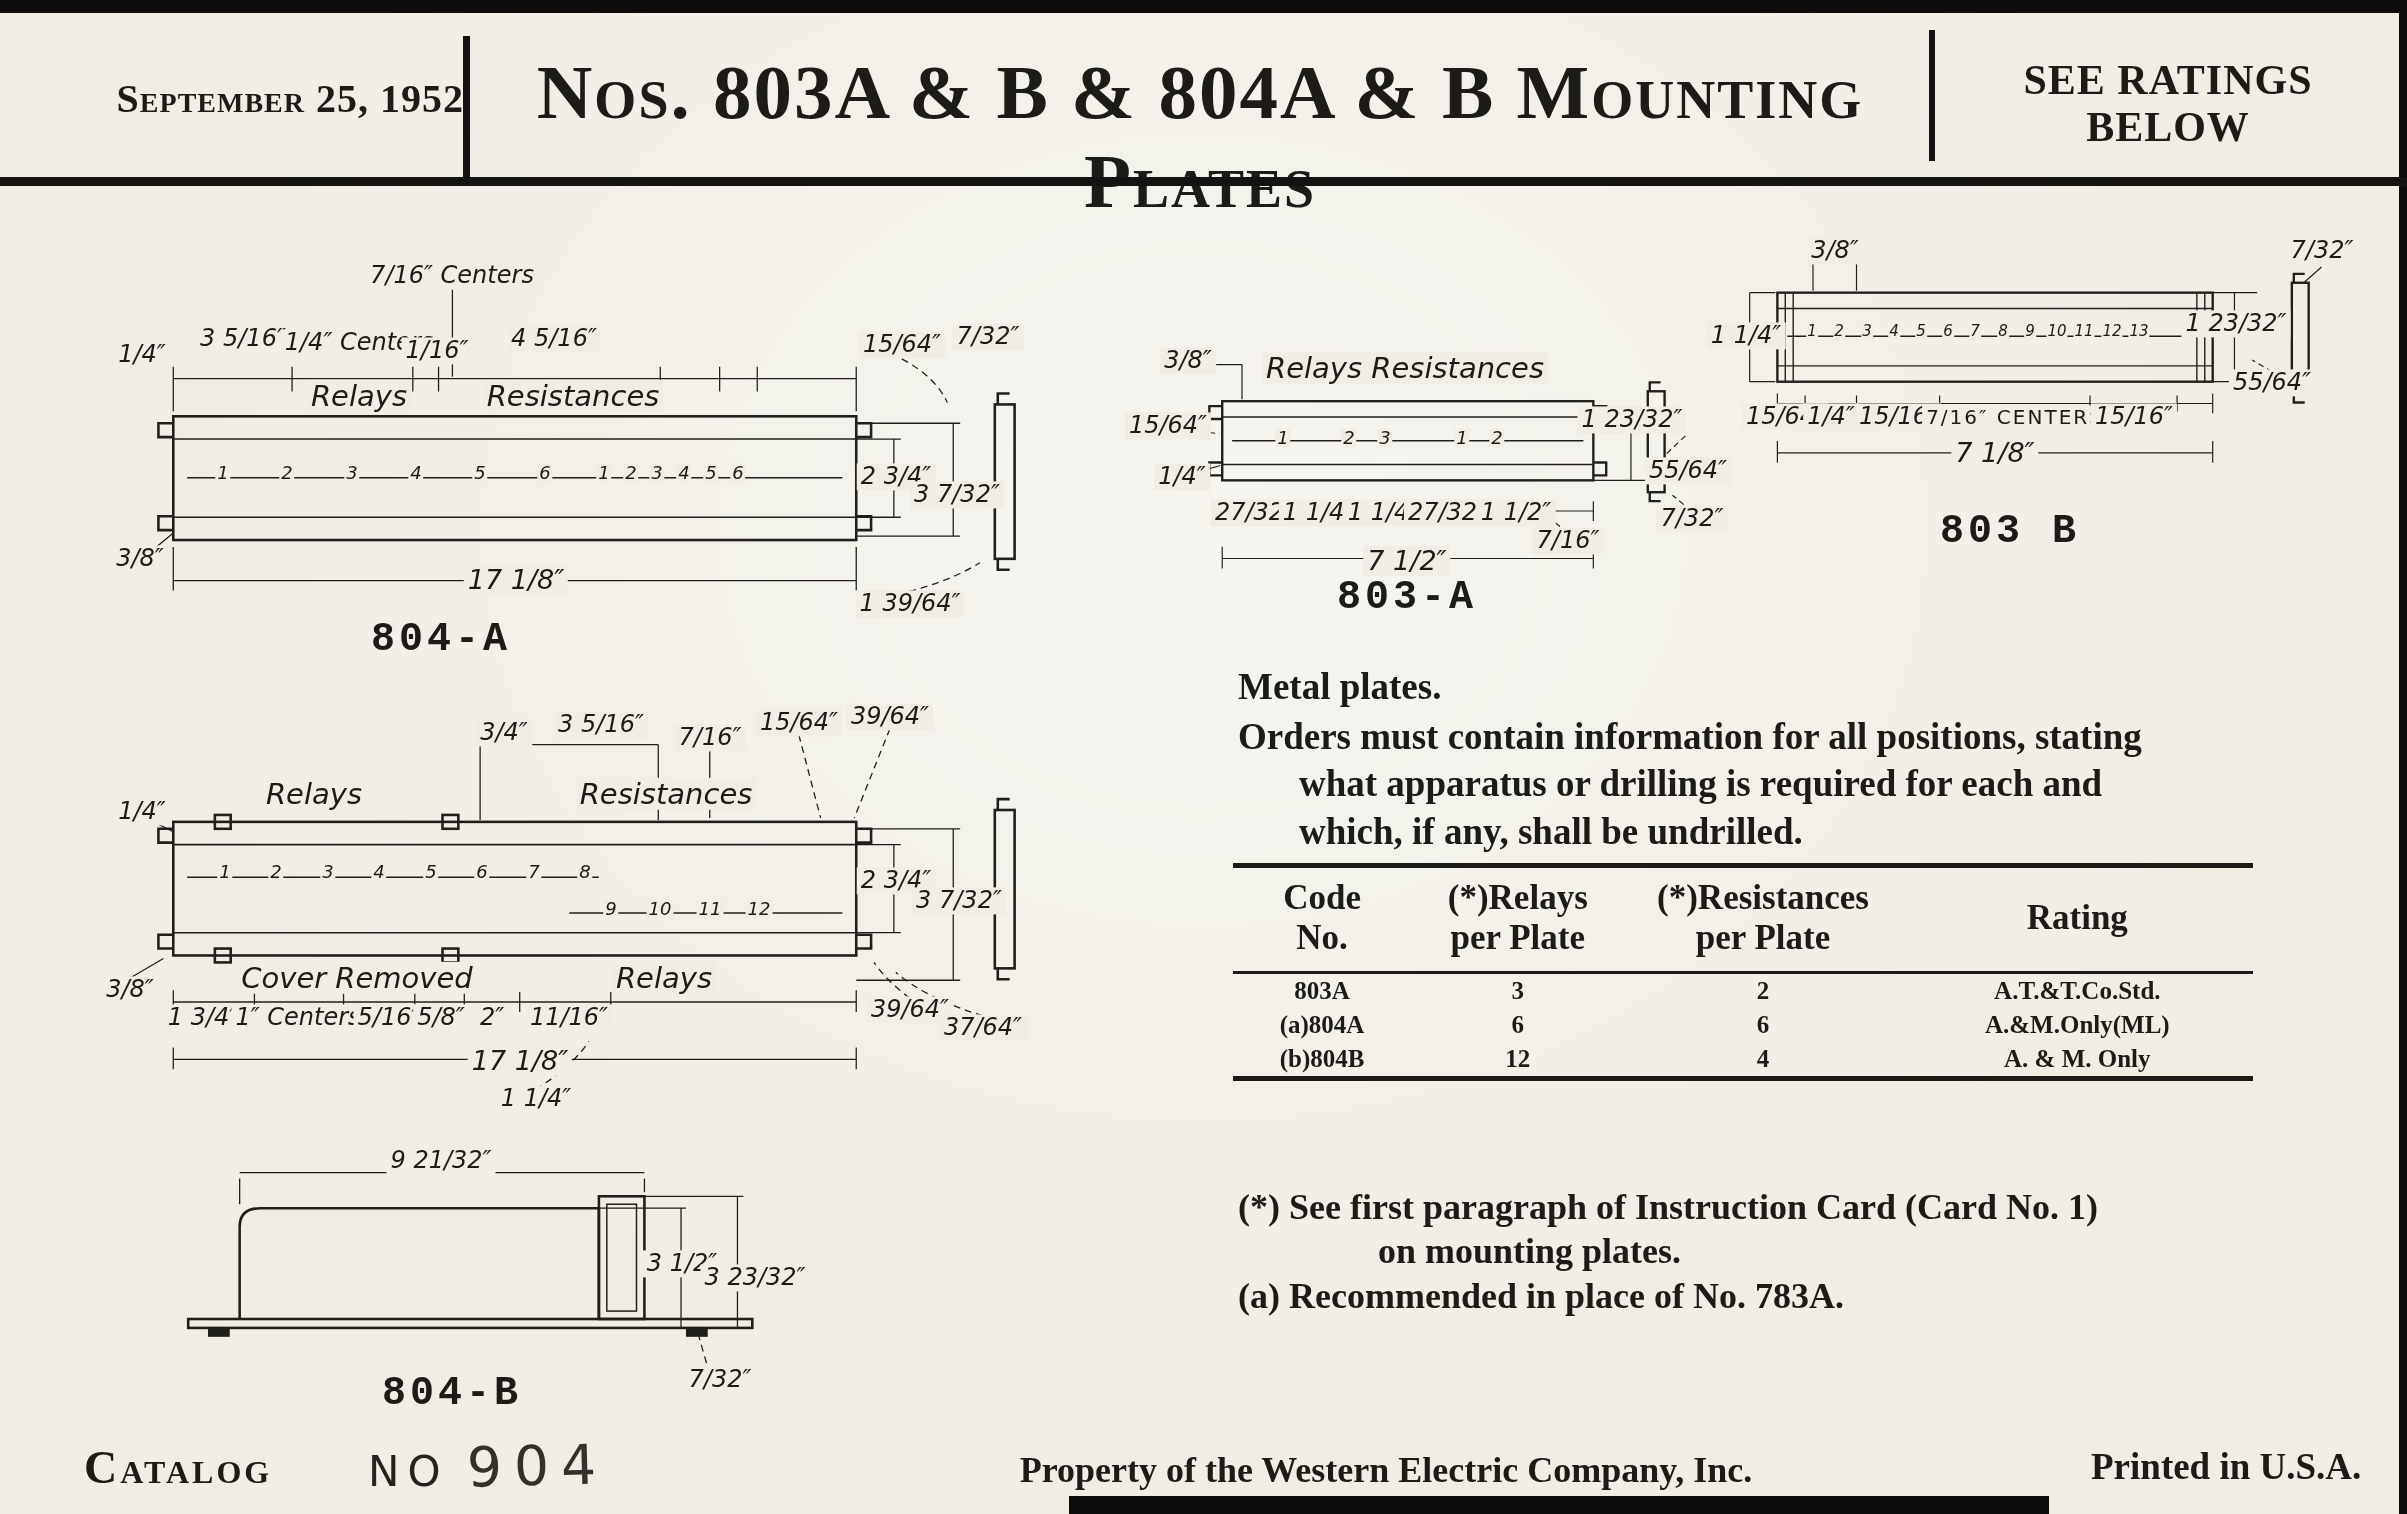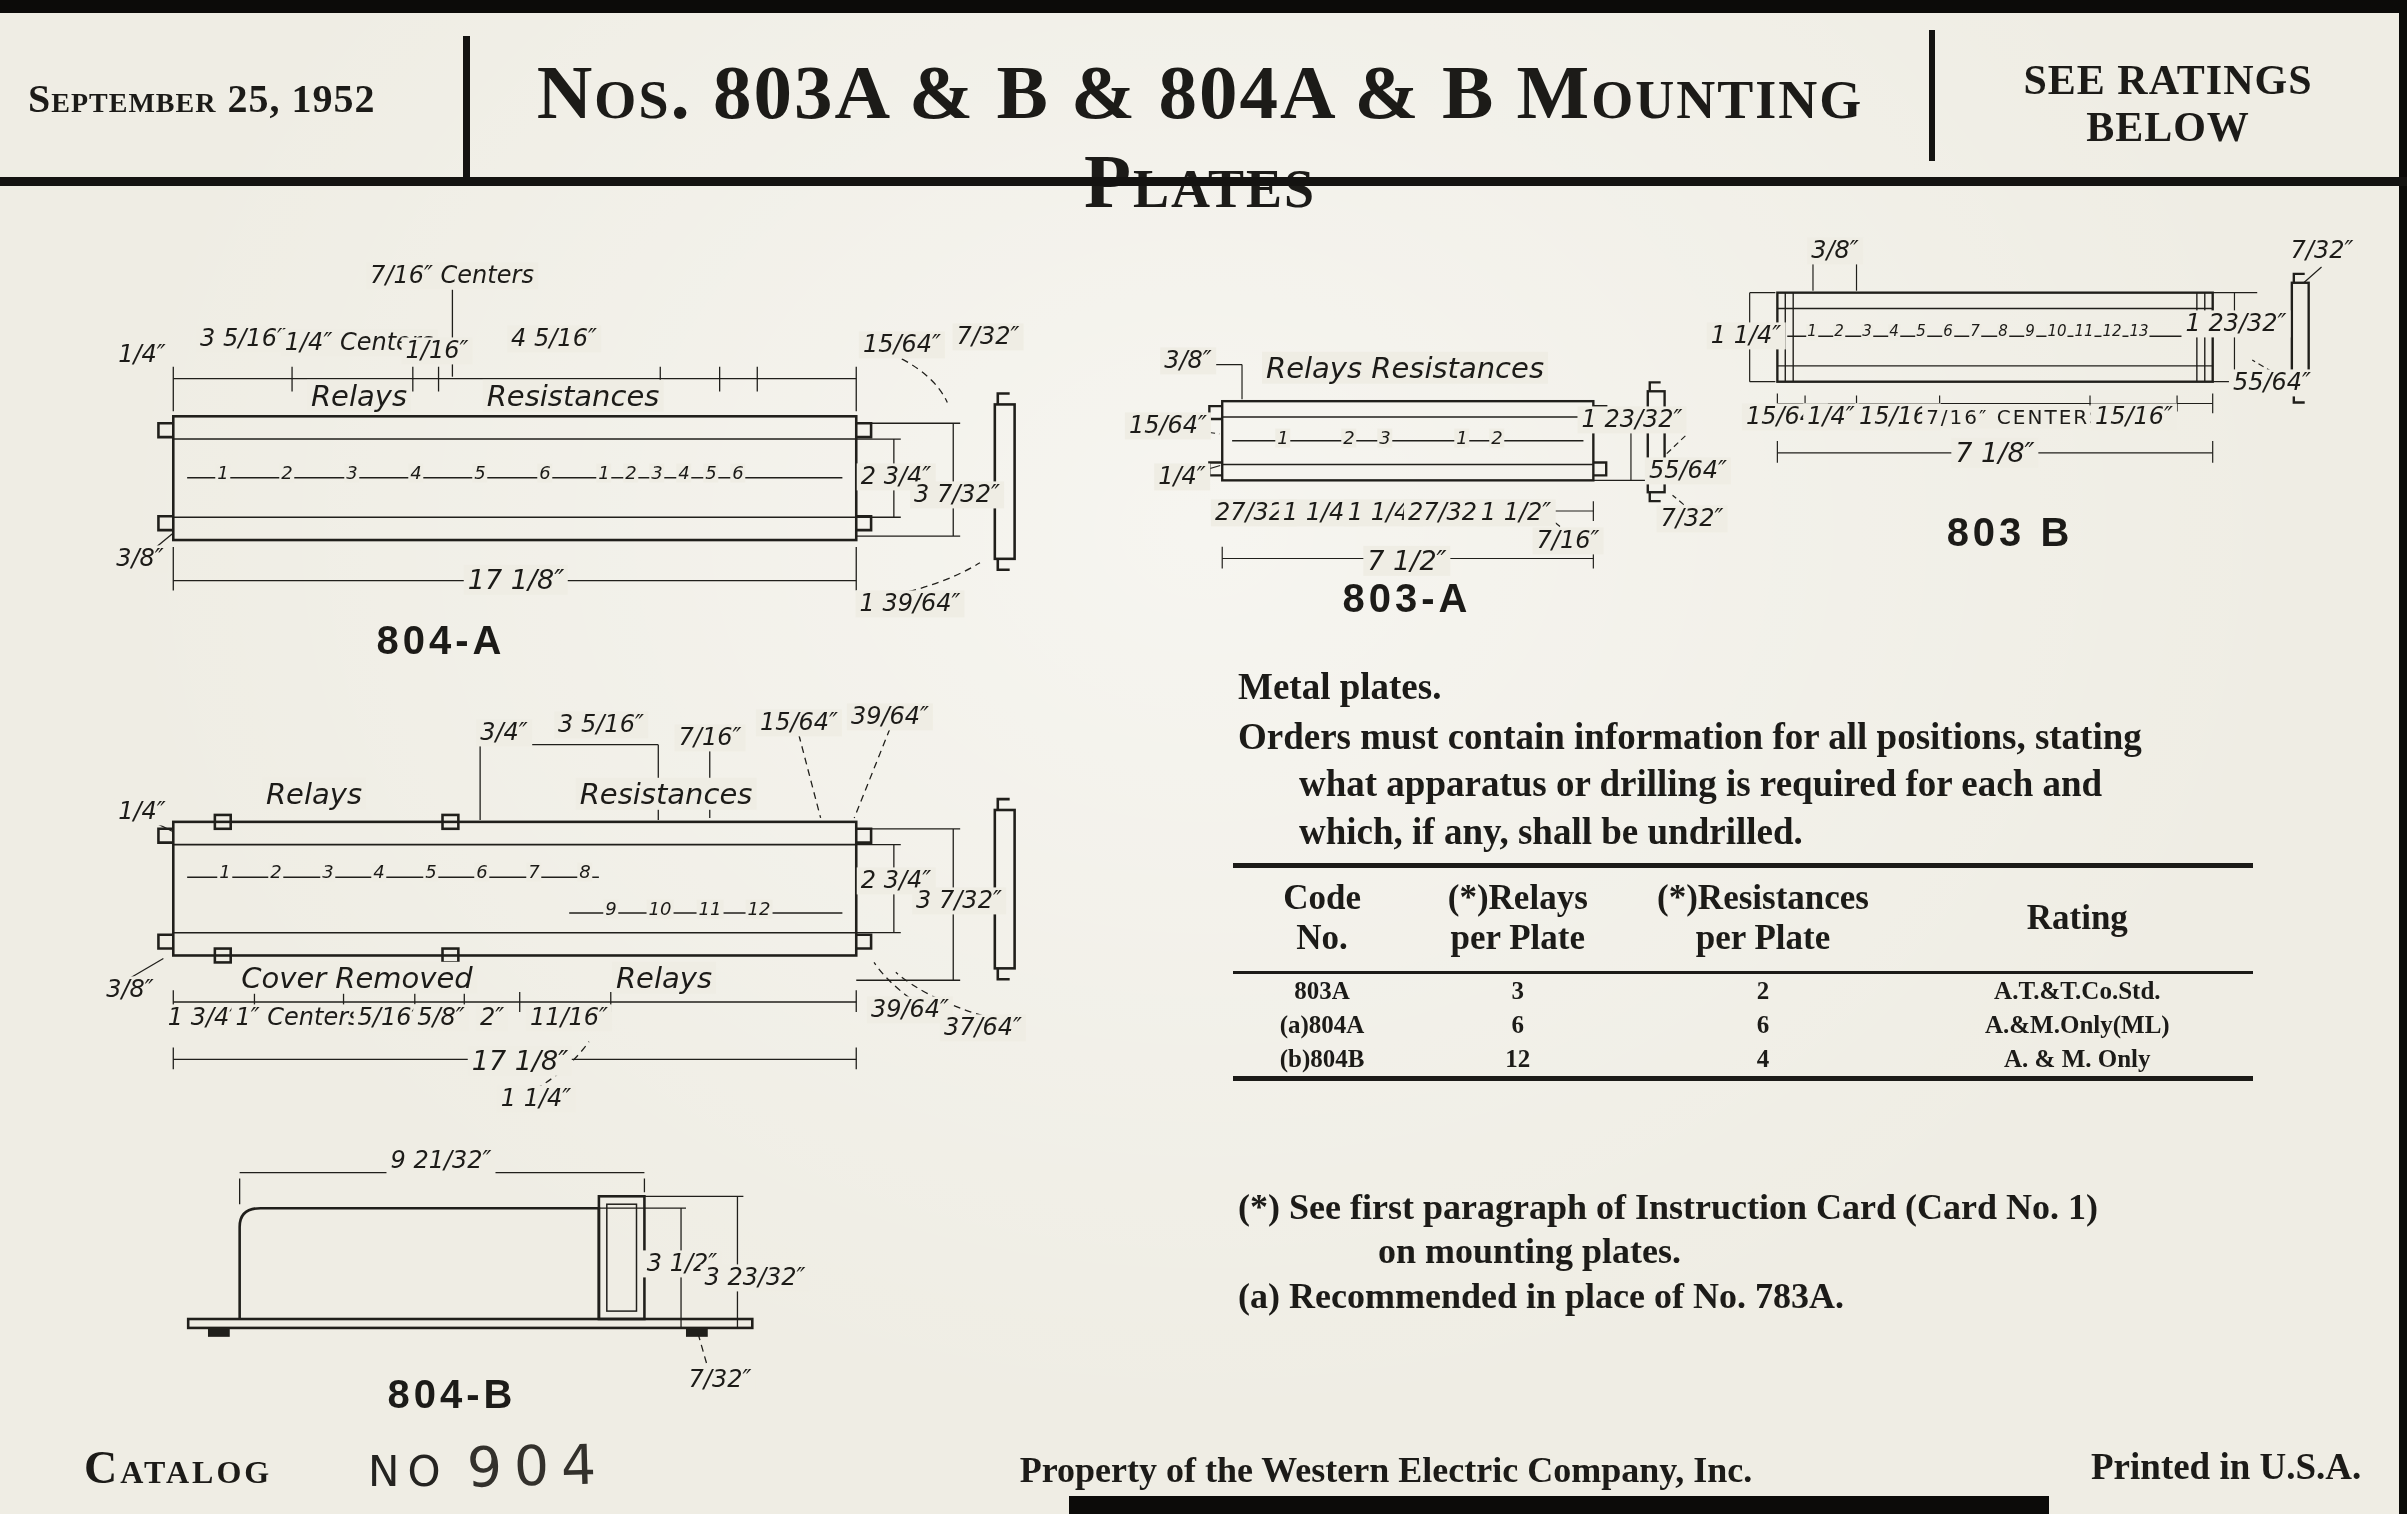--- a/index.html
+++ b/index.html
@@ -11,21 +11,21 @@
       #efede4;
     color:#1c1b18;
     font-family:"Liberation Serif", serif;
   }
   .bar { position:absolute; background:#0c0b09; }
   #bar-top    { left:0; top:0; width:2408px; height:13px; }
   #bar-right  { left:2399px; top:0; width:9px; height:1515px; }
   #bar-bottom { left:1069px; top:1496px; width:980px; height:19px; }
 
   
-  #hdr-date { position:absolute; left:28px; top:75px; width:436px; text-align:left;
+  #hdr-date { position:absolute; left:28px; top:75px; width:436px; text-align:right;
     font-weight:bold; font-size:40px; font-variant:small-caps; letter-spacing:1px; }
   .vrule { position:absolute; background:#141311; }
   #vrule1 { left:463px; top:36px; width:7px; height:141px; }
   #vrule2 { left:1929px; top:30px; width:6px; height:131px; }
   #hdr-title { position:absolute; left:487px; top:48px; width:1426px; text-align:center;
     font-weight:bold; font-size:77px; font-variant:small-caps; letter-spacing:2px; }
   #hdr-ratings { position:absolute; left:1970px; top:57px; width:396px; text-align:center;
     font-weight:bold; font-size:42px; line-height:1.12; letter-spacing:1px; }
   #hdr-rule { position:absolute; left:0; top:177px; width:2408px; height:9px; background:#141311; }
 
@@ -34,21 +34,21 @@
   .drawing svg { position:absolute; left:0; top:0; }
   .ann { position:absolute; transform:translate(-50%,-50%); white-space:nowrap;
     font:italic 24px/1.05 "DejaVu Sans", sans-serif; color:#1c1b18;
     background:#efede4; padding:1px 4px; }
   .ann.tick { font-size:18px; padding:0 2px; }
   .ann.tick-sm { font-size:15px; padding:0 1px; }
   .ann.lbl { font-size:29px; }
   .ann.big { font-size:27px; }
   .ann.caps { font-style:normal; font-size:20px; letter-spacing:2px; }
   .ann.plate-label { font-style:normal; font-weight:bold; font-size:40px;
-    letter-spacing:4px; font-family:Liberation Sans, sans-serif; background:transparent; }
+    letter-spacing:4px; font-family:Liberation Mono, monospace; background:transparent; }
 
   
   .copy { position:absolute; font-weight:bold; font-size:37px; white-space:nowrap; }
 
   
   #ratings-table { position:absolute; left:1233px; top:863px; width:1020px;
     border-collapse:collapse; border-top:5px solid #1c1b18; border-bottom:5px solid #1c1b18; }
   #ratings-table th { font-weight:bold; font-size:35px; padding:10px 0 12px;
     border-bottom:3px solid #1c1b18; line-height:1.15; }
   #ratings-table td { font-weight:bold; font-size:25px; text-align:center; padding:3px 0; }

